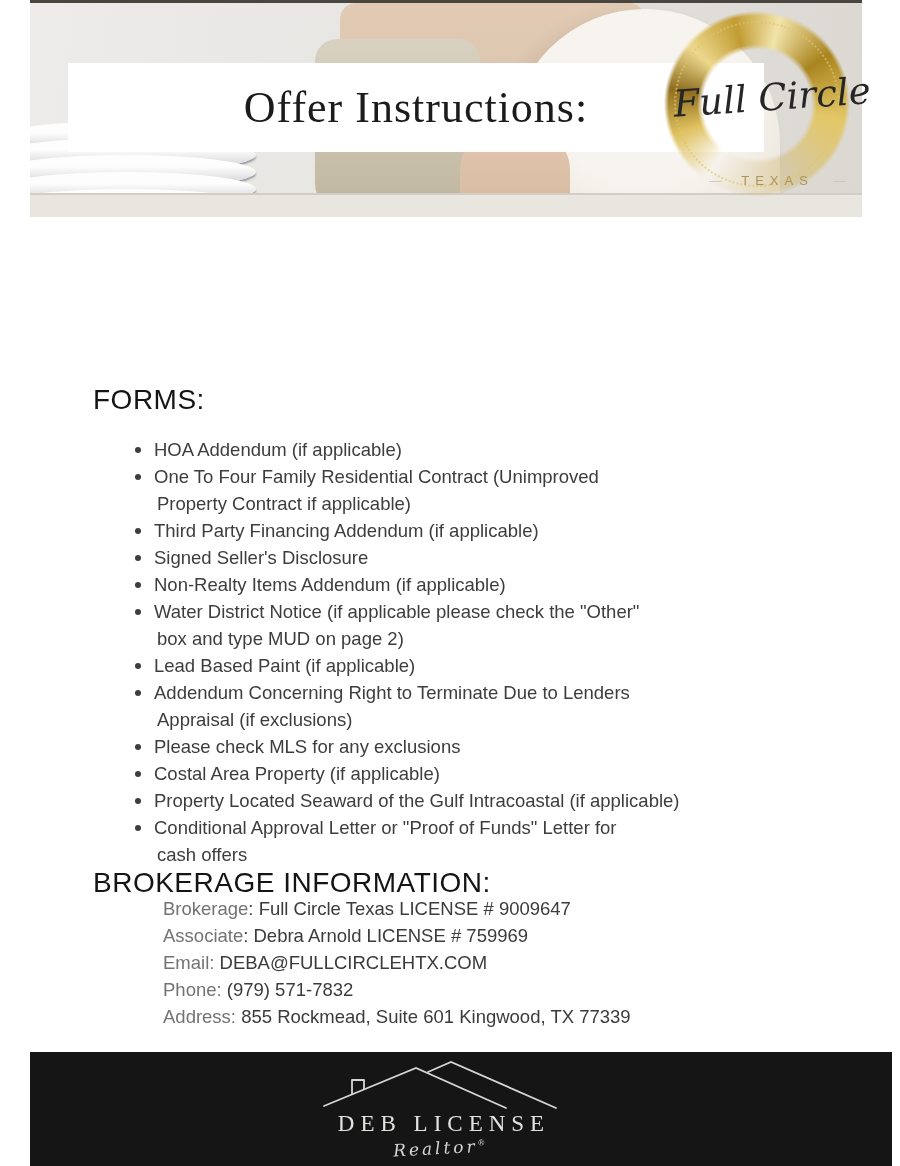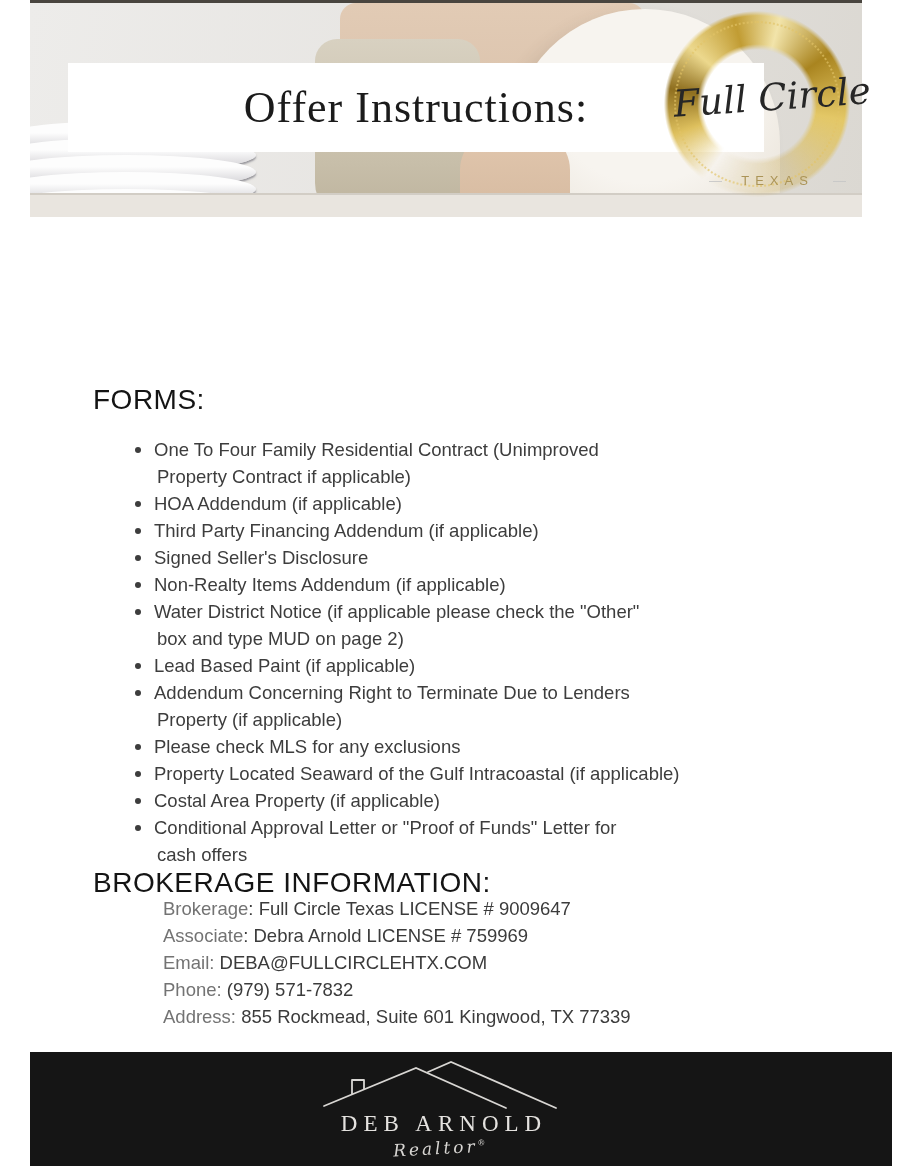--- a/index.html
+++ b/index.html
@@ -119,33 +119,33 @@
   <div class="glitter"></div>
   <div class="logo-script">Full Circle</div>
   <div class="logo-sub"><span class="dash">—</span>&nbsp;&nbsp;<span>TEXAS</span>&nbsp;&nbsp;<span class="dash">—</span></div>
 
 
   <div class="sec-heading h-forms">FORMS:</div>
   <ul class="forms-list">
       <li>
         <span class="bullet"></span>
         <div class="li-text">
+          <div>HOA Addendum (if applicable)</div>
+        </div>
+      </li>
+      <li>
+        <span class="bullet"></span>
+        <div class="li-text">
           <div>One To Four Family Residential Contract (Unimproved</div>
           <div class="cont">Property Contract if applicable)</div>
         </div>
       </li>
       <li>
         <span class="bullet"></span>
         <div class="li-text">
-          <div>HOA Addendum (if applicable)</div>
-        </div>
-      </li>
-      <li>
-        <span class="bullet"></span>
-        <div class="li-text">
           <div>Third Party Financing Addendum (if applicable)</div>
         </div>
       </li>
       <li>
         <span class="bullet"></span>
         <div class="li-text">
           <div>Signed Seller's Disclosure</div>
         </div>
       </li>
       <li>
@@ -164,39 +164,39 @@
       <li>
         <span class="bullet"></span>
         <div class="li-text">
           <div>Lead Based Paint (if applicable)</div>
         </div>
       </li>
       <li>
         <span class="bullet"></span>
         <div class="li-text">
           <div>Addendum Concerning Right to Terminate Due to Lenders</div>
-          <div class="cont">Property (if applicable)</div>
+          <div class="cont">Appraisal (if exclusions)</div>
         </div>
       </li>
       <li>
         <span class="bullet"></span>
         <div class="li-text">
           <div>Please check MLS for any exclusions</div>
         </div>
       </li>
       <li>
         <span class="bullet"></span>
         <div class="li-text">
+          <div>Costal Area Property (if applicable)</div>
+        </div>
+      </li>
+      <li>
+        <span class="bullet"></span>
+        <div class="li-text">
           <div>Property Located Seaward of the Gulf Intracoastal (if applicable)</div>
-        </div>
-      </li>
-      <li>
-        <span class="bullet"></span>
-        <div class="li-text">
-          <div>Costal Area Property (if applicable)</div>
         </div>
       </li>
       <li>
         <span class="bullet"></span>
         <div class="li-text">
           <div>Conditional Approval Letter or "Proof of Funds" Letter for</div>
           <div class="cont">cash offers</div>
         </div>
       </li>
     </ul>
@@ -210,18 +210,18 @@
       <div class="brow"><span class="blabel">Address:</span><span> 855 Rockmead, Suite 601 Kingwood, TX 77339</span></div>
     </div>
 
   <div class="footer">
     <div class="footer-inner">
       <svg class="roof" width="250" height="50" viewBox="0 0 250 50" fill="none">
         <path d="M8,46 L100,8 L190,48" stroke="#d8d6d3" stroke-width="1.8" stroke-linecap="round"></path>
         <path d="M112,12 L135,2 L240,48" stroke="#d8d6d3" stroke-width="1.8" stroke-linecap="round"></path>
         <path d="M36,34 L36,20 L48,20 L48,29" stroke="#d8d6d3" stroke-width="1.8" stroke-linecap="round" stroke-linejoin="round"></path>
       </svg>
-      <div class="footer-name">DEB ARNOLD</div>
+      <div class="footer-name">DEB LICENSE</div>
       <div class="footer-script"><span>Realtor</span><sup>®</sup></div>
     </div>
   </div>
 
 </div>
 
 </body></html>

